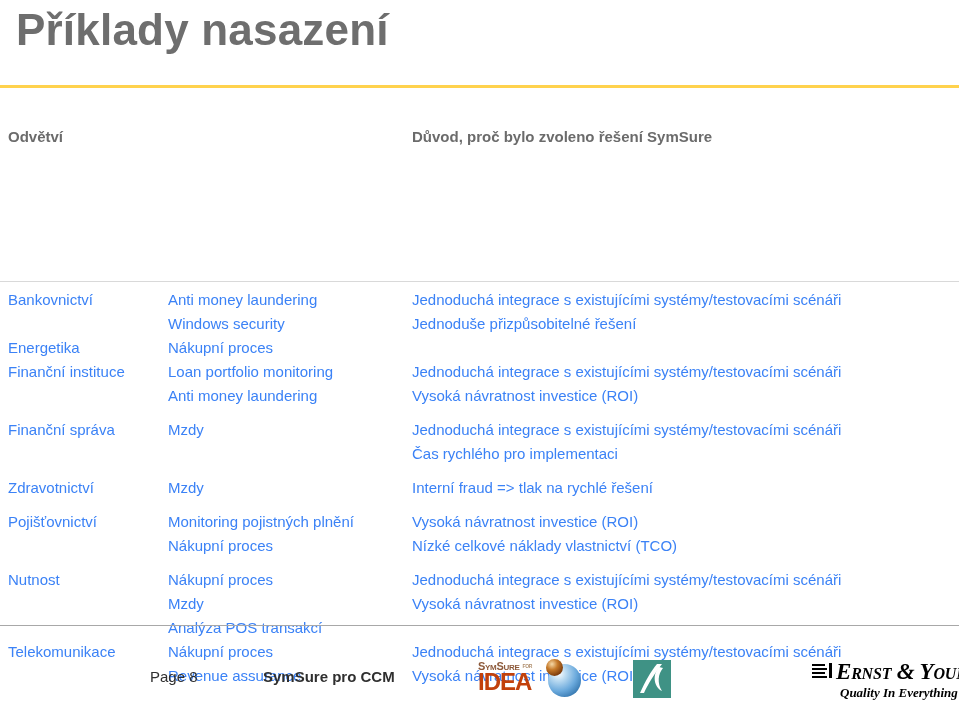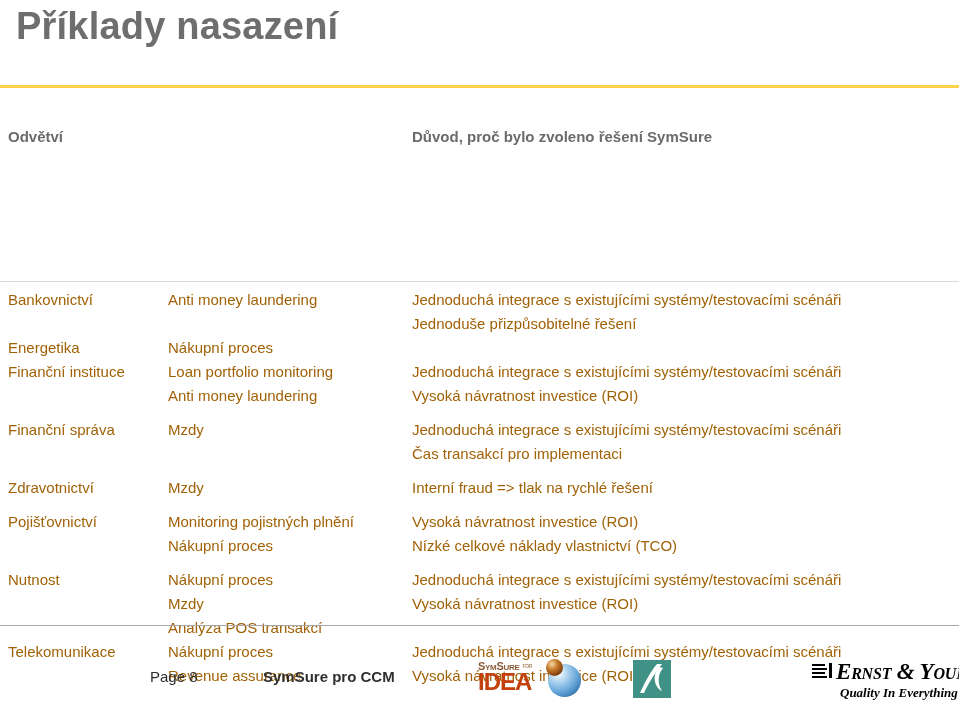--- a/index.html
+++ b/index.html
@@ -14,21 +14,21 @@
     color: #666666;
     position: relative;
     overflow: hidden;
   }
 
   
   .slide-title {
     position: absolute;
     left: 16px;
     top: 6px;
-    font-size: 38px;
+    font-size: 44px;
     font-weight: bold;
     color: #6e6e6e;
     letter-spacing: 0.2px;
     line-height: 1.1;
     white-space: nowrap;
   }
 
   .title-rule {
     position: absolute;
     left: 0;
@@ -80,21 +80,21 @@
 
   .row {
     position: relative;
   }
   .line {
     position: relative;
     height: 24px;
   }
   .cell {
     font-size: 15px;
-    color: #a16207;
+    color: #3b82f6;
     white-space: nowrap;
     line-height: 24px;
     top: 0;
   }
   .spacer { height: 10px; }
 
   
   .footer-rule {
     position: absolute;
     left: 0;
@@ -281,20 +281,21 @@
 
   <div class="body-rows">
 
     <div class="row">
       <div class="line">
         <div class="cell col-a">Bankovnictví</div>
         <div class="cell col-b">Anti money laundering</div>
         <div class="cell col-c">Jednoduchá integrace s existujícími systémy/testovacími scénáři</div>
       </div>
       <div class="line">
+        <div class="cell col-b">Windows security</div>
         <div class="cell col-c">Jednoduše přizpůsobitelné řešení</div>
       </div>
     </div>
 
     <div class="row">
       <div class="line">
         <div class="cell col-a">Energetika</div>
         <div class="cell col-b">Nákupní proces</div>
       </div>
     </div>
@@ -314,21 +315,21 @@
     <div class="spacer"></div>
 
     <div class="row">
       <div class="line">
         <div class="cell col-a">Finanční správa</div>
         <div class="cell col-b">Mzdy</div>
         <div class="cell col-c">Jednoduchá integrace s existujícími systémy/testovacími scénáři</div>
       </div>
       <div class="line">
         <div class="cell col-b"></div>
-        <div class="cell col-c">Čas transakcí pro implementaci</div>
+        <div class="cell col-c">Čas rychlého pro implementaci</div>
       </div>
     </div>
 
     <div class="spacer"></div>
 
     <div class="row">
       <div class="line">
         <div class="cell col-a">Zdravotnictví</div>
         <div class="cell col-b">Mzdy</div>
         <div class="cell col-c">Interní fraud =&gt; tlak na rychlé řešení</div>

